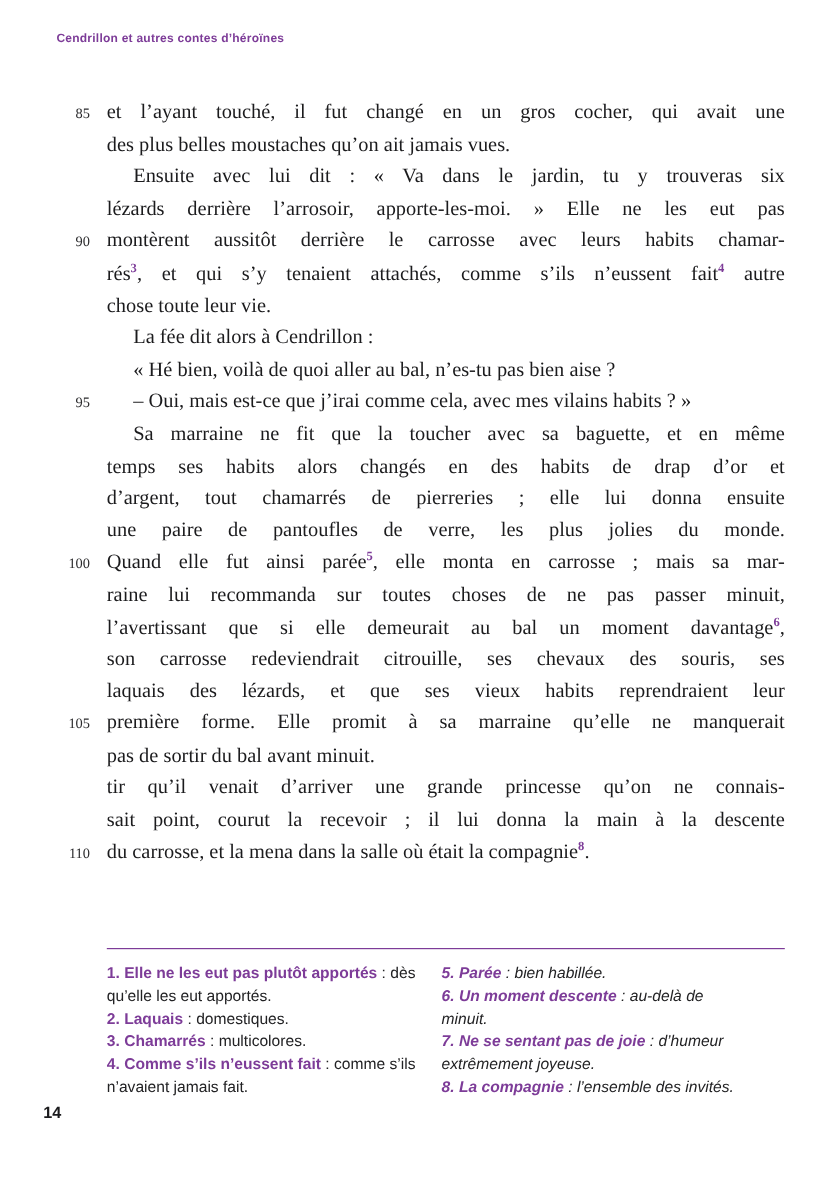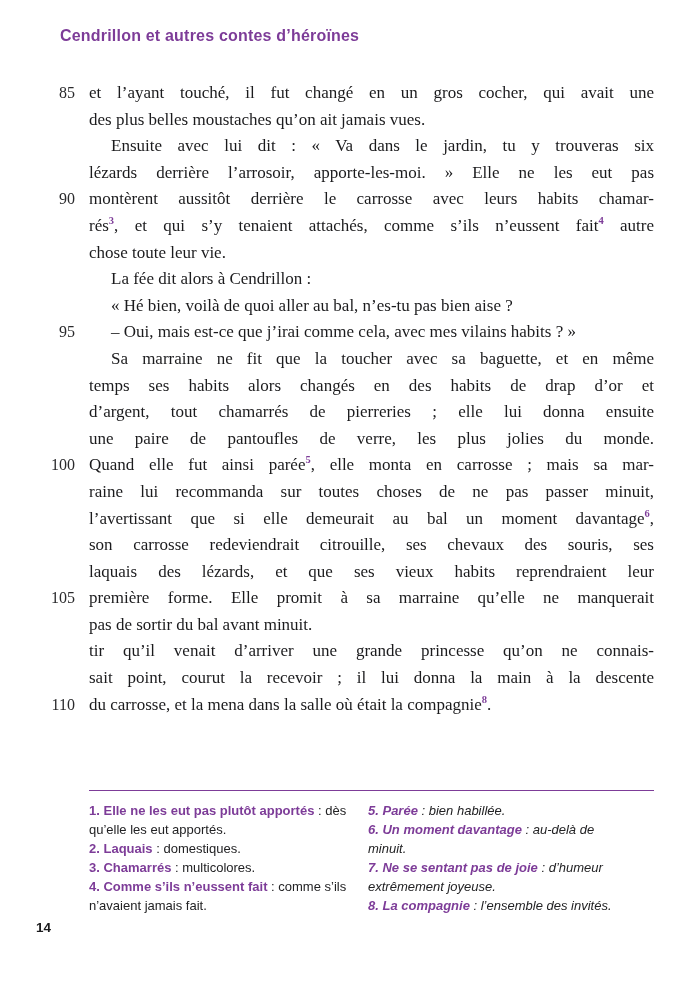--- a/index.html
+++ b/index.html
@@ -9,41 +9,41 @@
     position: relative;
     width: 700px;
     height: 981px;
     background: #ffffff;
     overflow: hidden;
     font-family: "Liberation Serif", serif;
     color: var(--ink);
   }
   .header {
     position: absolute;
-    left: 60px;
+    left: 47px;
     top: 27px;
     font-family: "Liberation Sans", sans-serif;
-    font-size: 16px;
+    font-size: 10px;
     font-weight: 600;
     letter-spacing: 0.2px;
     color: var(--accent);
   }
   .body {
     position: absolute;
     left: 38px;
     top: 80px;
     width: 616px;
   }
   .bodyline { display: flex; align-items: baseline; }
   .lnum {
     flex: none;
     width: 51px;
     padding-right: 14px;
     text-align: right;
-    font-size: 16px;
+    font-size: 12px;
     line-height: 26.6px;
     color: #2a2a2c;
   }
   .ltext {
     flex: none;
     width: 565px;
     height: 26.6px;
     font-size: 17px;
     line-height: 26.6px;
     color: var(--ink);
@@ -196,19 +196,19 @@
   <div class="rule"></div>
   <div class="footnotes">
     <div class="fcol left">
         <div class="fnote"><span class="fnum">1. </span><span class="fterm">Elle ne les eut pas plutôt apportés</span><span class="fsep">&nbsp;: </span><span class="fdef">dès qu’elle les eut apportés.</span></div>
         <div class="fnote"><span class="fnum">2. </span><span class="fterm">Laquais</span><span class="fsep">&nbsp;: </span><span class="fdef">domestiques.</span></div>
         <div class="fnote"><span class="fnum">3. </span><span class="fterm">Chamarrés</span><span class="fsep">&nbsp;: </span><span class="fdef">multicolores.</span></div>
         <div class="fnote"><span class="fnum">4. </span><span class="fterm">Comme s’ils n’eussent fait</span><span class="fsep">&nbsp;: </span><span class="fdef">comme s’ils n’avaient jamais fait.</span></div>
       </div>
     <div class="fcol right">
         <div class="fnote"><span class="fnum">5. </span><span class="fterm">Parée</span><span class="fsep">&nbsp;: </span><span class="fdef">bien habillée.</span></div>
-        <div class="fnote"><span class="fnum">6. </span><span class="fterm">Un moment davantage</span><span class="fsep">&nbsp;: </span><span class="fdef">au-delà de minuit.</span></div>
+        <div class="fnote"><span class="fnum">6. </span><span class="fterm">Un moment descente</span><span class="fsep">&nbsp;: </span><span class="fdef">au-delà de minuit.</span></div>
         <div class="fnote"><span class="fnum">7. </span><span class="fterm">Ne se sentant pas de joie</span><span class="fsep">&nbsp;: </span><span class="fdef">d’humeur extrêmement joyeuse.</span></div>
         <div class="fnote"><span class="fnum">8. </span><span class="fterm">La compagnie</span><span class="fsep">&nbsp;: </span><span class="fdef">l’ensemble des invités.</span></div>
       </div>
   </div>
   <div class="pagenum">14</div>
 </div>
 
 </body></html>

